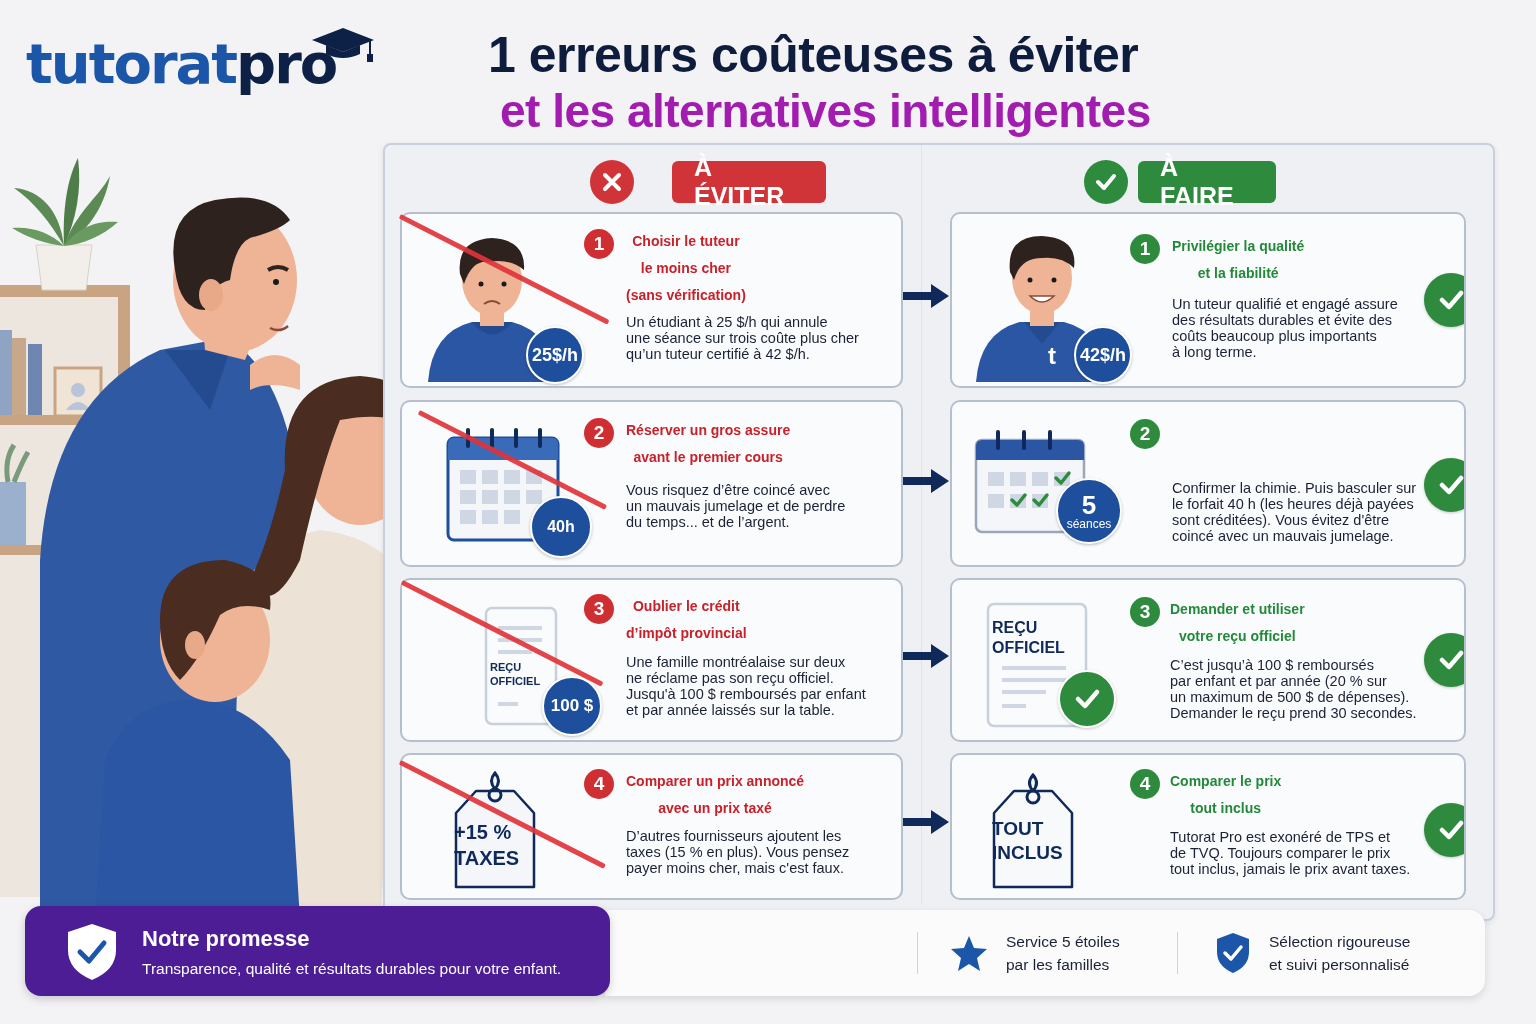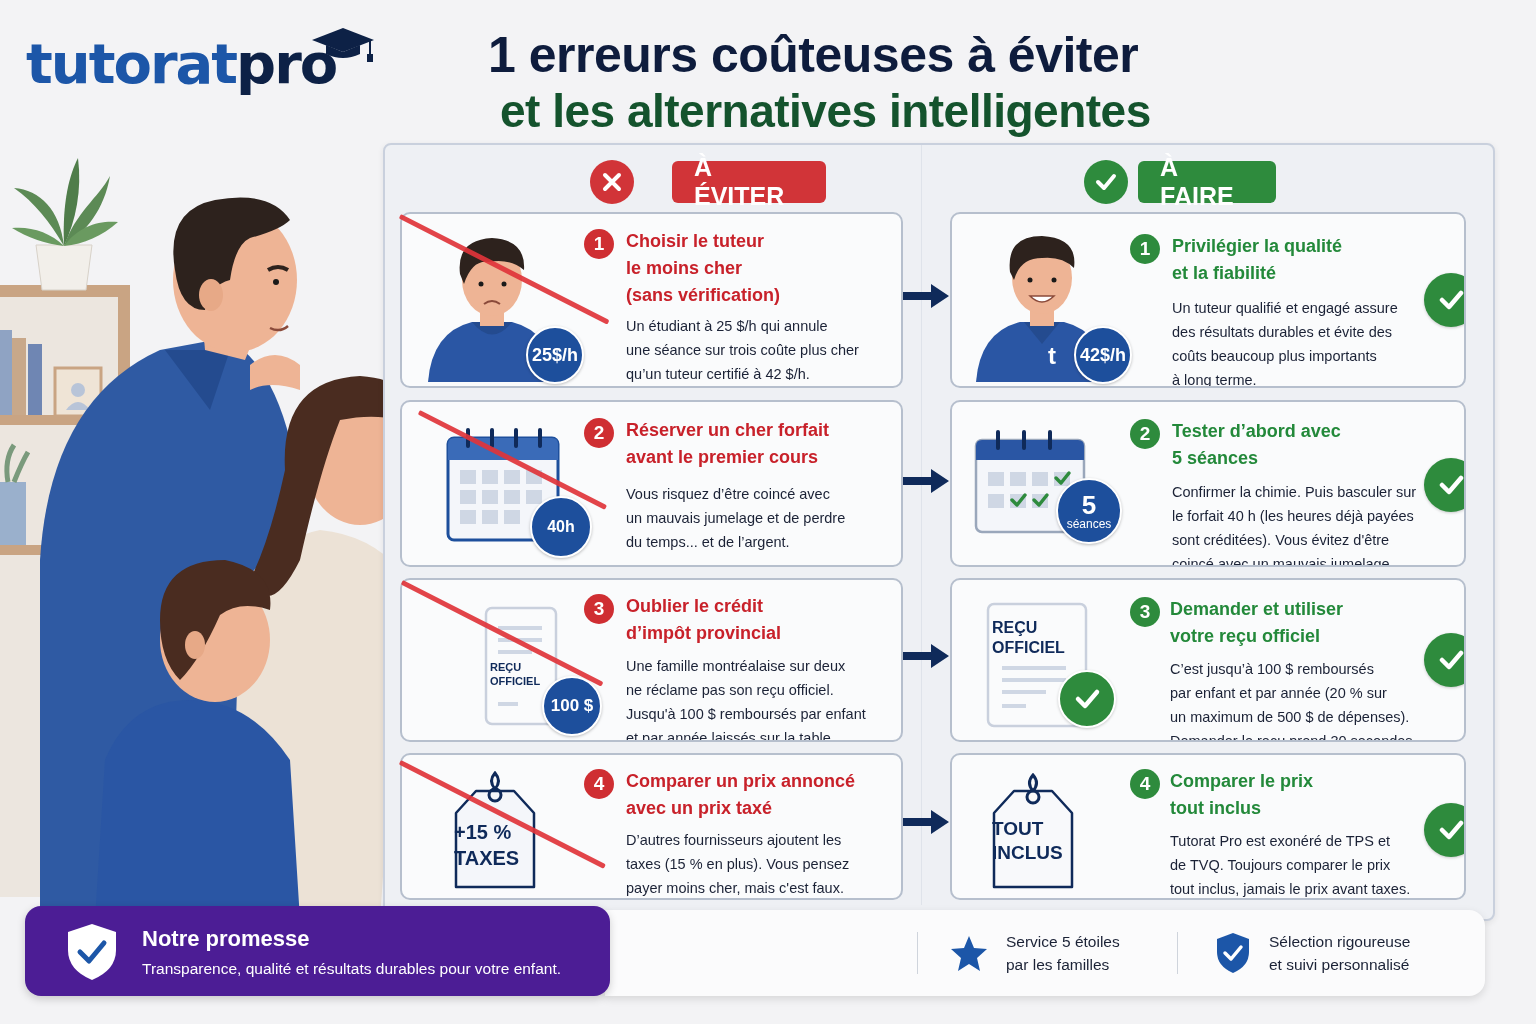--- a/index.html
+++ b/index.html
@@ -22,21 +22,21 @@
   .logo .cap { position: absolute; left: 284px; top: -10px; width: 66px; height: 40px; }
 
   
   .title1 {
     position: absolute; left: 488px; top: 26px;
     font-size: 50px; font-weight: bold; color: #0e1c3d; letter-spacing: -0.5px;
     font-family: "Liberation Sans", sans-serif;
   }
   .title2 {
     position: absolute; left: 500px; top: 84px;
-    font-size: 46px; font-weight: bold; color: #14532d; letter-spacing: -0.5px;
+    font-size: 46px; font-weight: bold; color: #a21caf; letter-spacing: -0.5px;
     font-family: "Liberation Sans", sans-serif;
   }
 
   
   .illus { position: absolute; left: 0; top: 140px; width: 620px; height: 780px; }
 
   
   .board {
     position: absolute; left: 383px; top: 143px; width: 1112px; height: 778px;
     background: #eef0f4; border: 2px solid #c9d0dd; border-radius: 8px;
@@ -63,25 +63,26 @@
   .card {
     position: absolute; background: #fafbfc; border: 2px solid #b6bfcd;
     border-radius: 10px; overflow: hidden;
   }
   .card .num {
     position: absolute; width: 30px; height: 30px; border-radius: 50%;
     color: #fff; font-weight: bold; font-size: 19px;
     display: flex; align-items: center; justify-content: center;
   }
   .card .ctitle {
-    position: absolute; font-size: 18px; font-weight: bold; line-height: 27px;
+    position: absolute; font-size: 14px; font-weight: bold; line-height: 27px;
     white-space: pre-line;
+    text-align: center;
   }
   .card .cdesc {
-    position: absolute; font-size: 14.5px; line-height: 24px; color: #1b2236;
+    position: absolute; font-size: 14.5px; line-height: 16px; color: #1b2236;
     white-space: pre-line;
   }
   .avoid .ctitle { color: #c8212a; }
   .avoid .num { background: #cf2e32; }
   .do .ctitle { color: #23893a; }
   .do .num { background: #2e8b3d; }
 
   .price-badge {
     position: absolute; width: 58px; height: 58px; border-radius: 50%;
     background: #1d4f9c; border: 2px solid #fff; color: #fff;
@@ -257,21 +258,21 @@
         <rect x="38" y="64" width="16" height="14"></rect>
         <rect x="60" y="64" width="16" height="14"></rect>
         <rect x="82" y="64" width="16" height="14"></rect>
       <rect x="16" y="84" width="16" height="14"></rect>
         <rect x="38" y="84" width="16" height="14"></rect>
         <rect x="60" y="84" width="16" height="14"></rect>
     </g>
   </svg>
   <div class="price-badge" style="left:128px; top:94px; width:62px; height:62px; font-size:16px;">40h</div>
   <div class="num" style="left:182px; top:16px;">2</div>
-  <div class="ctitle" style="left:224px; top:15px;">Réserver un cher forfait
+  <div class="ctitle" style="left:224px; top:15px;">Réserver un gros assure
 avant le premier cours</div>
   <div class="cdesc" style="left:224px; top:80px;">Vous risquez d’être coincé avec
 un mauvais jumelage et de perdre
 du temps... et de l’argent.</div>
 </div>
 
 <div class="card avoid" style="left:400px; top:578px; width:503px; height:164px;">
   <svg style="position:absolute; left:82px; top:26px;" width="74" height="120" viewBox="0 0 74 120">
     <rect x="2" y="2" width="70" height="116" rx="6" fill="#fafbfc" stroke="#c9d0dd" stroke-width="2.5"></rect>
     <g stroke="#cfd7e4" stroke-width="4">
@@ -376,22 +377,20 @@
       <path d="M82,48 L87,53 L95,43"></path>
         <path d="M38,70 L43,75 L51,65"></path>
         <path d="M60,70 L65,75 L73,65"></path>
     </g>
   </svg>
   <div class="price-badge" style="left:104px; top:76px; width:66px; height:66px; flex-direction:column; line-height:1;">
     <span style="font-size:26px;">5</span>
     <span style="font-size:12px; font-weight:normal;">séances</span>
   </div>
   <div class="num" style="left:178px; top:17px;">2</div>
-  <div class="ctitle" style="left:220px; top:16px;">Tester d’abord avec
-5 séances</div>
   <div class="cdesc" style="left:220px; top:78px;">Confirmer la chimie. Puis basculer sur
 le forfait 40 h (les heures déjà payées
 sont créditées). Vous évitez d'être
 coincé avec un mauvais jumelage.</div>
   <div class="check-big" style="left:472px; top:56px;">
     <svg width="30" height="30" viewBox="0 0 30 30">
         <path d="M6,15 L13,22 L25,8" stroke="#fff" stroke-width="4.5" fill="none" stroke-linecap="round" stroke-linejoin="round"></path>
       </svg>
   </div>
 </div>

